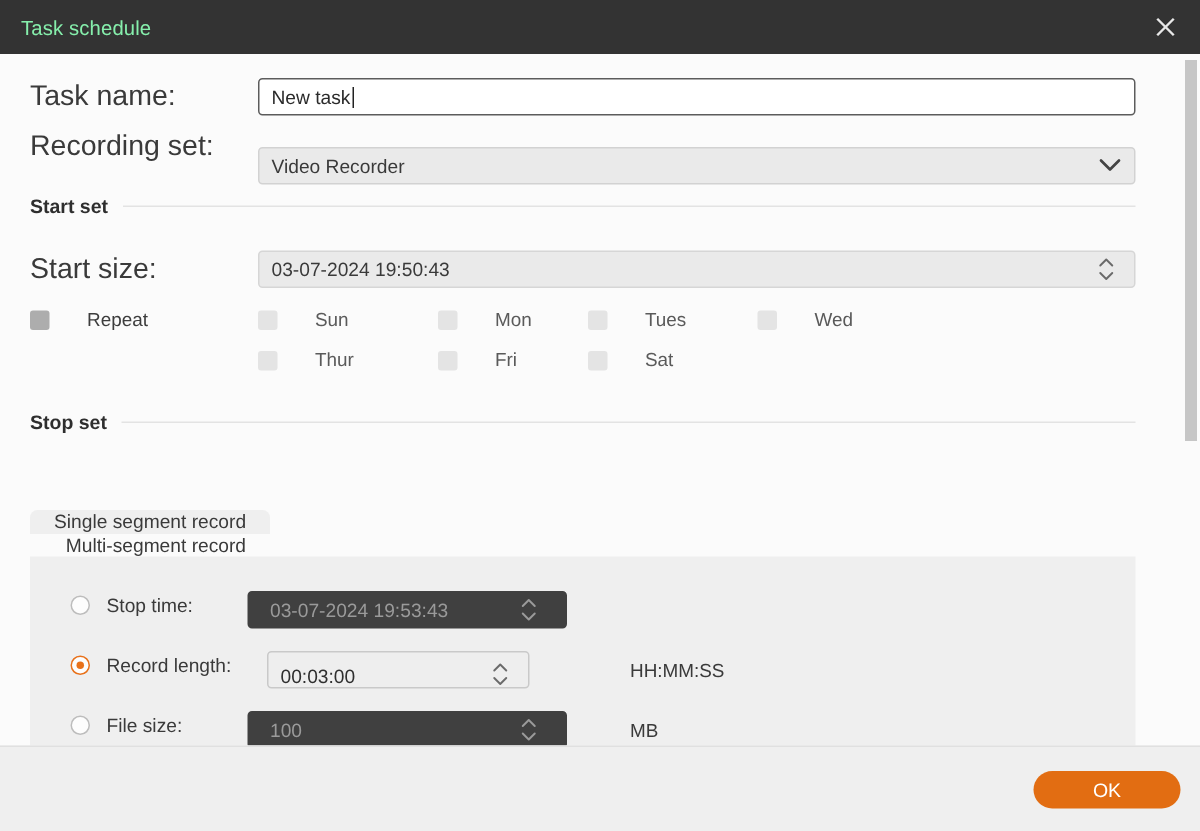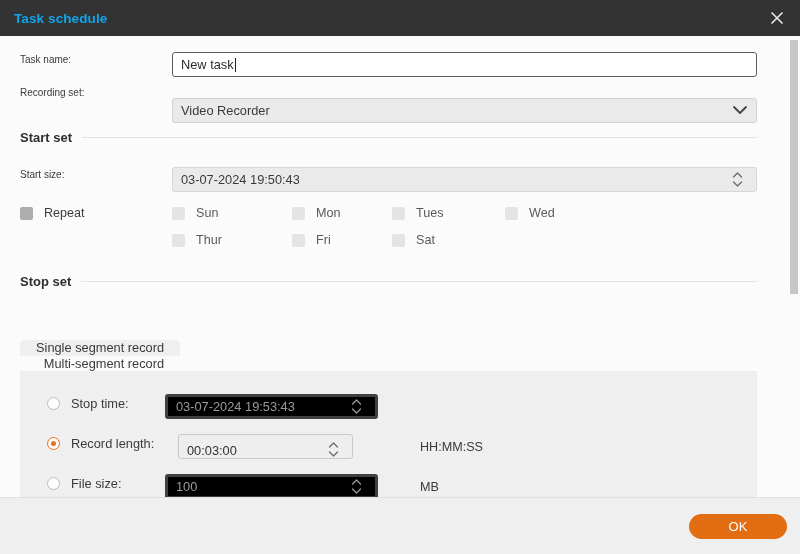--- a/index.html
+++ b/index.html
@@ -27,25 +27,24 @@
   .titlebar {
     position: absolute;
     left: 0; top: 0;
     width: 800px;
     height: 36px;
     background: #333333;
     display: flex;
     align-items: center;
   }
   .titlebar-title {
-    color: #0ea5e9;
+    color: #86efac;
     font-size: 13.5px;
     margin-left: 14px;
     letter-spacing: .1px;
-    font-weight: bold;
   }
   .titlebar-close {
     position: absolute;
     right: 10px;
     top: 6px;
     width: 26px;
     height: 24px;
     display: flex;
     align-items: center;
     justify-content: center;
@@ -70,21 +69,21 @@
     background: #fbfbfb;
   }
 
   
   .row {
     position: absolute;
     display: flex;
     align-items: center;
   }
   .flabel {
-    font-size: 10px;
+    font-size: 19px;
     color: #3a3a3a;
   }
 
   
   .textinput {
     box-sizing: border-box;
     height: 25px;
     background: #ffffff;
     border: 1px solid #5c5c5c;
     border-radius: 3px;
@@ -123,22 +122,22 @@
     border: 1px solid #d6d6d6;
     border-radius: 3px;
     font-size: 12.8px;
     color: #3a3a3a;
     padding: 0 12px 0 8px;
     display: flex;
     align-items: center;
     justify-content: space-between;
   }
   .spinbox.light {
-    background: #000000;
-    border: 3px solid #404040;
+    background: #404040;
+    border: 7px solid #404040;
     color: #9a9a9a;
   }
   .spinbox.active {
     background: #eeeeee;
     border: 1px solid #c9c9c9;
     color: #2f2f2f;
   }
   .spin-arrows {
     display: flex;
     flex-direction: column;
@@ -177,21 +176,21 @@
   }
   .cbox {
     width: 13px;
     height: 13px;
     border-radius: 2px;
     background: #adadad;
     margin-right: 11px;
     flex: none;
   }
   .cbox.disabled { background: #e4e4e4; }
-  .cblabel { font-size: 12.6px; color: #3d3d3d; }
+  .cblabel { font-size: 12.6px; color: #3d3d3d; margin-left: 14px; }
   .cblabel.disabled { color: #5a5a5a; }
 
   
   .rwrap {
     display: flex;
     align-items: center;
     cursor: pointer;
   }
   .radio {
     width: 13px;

